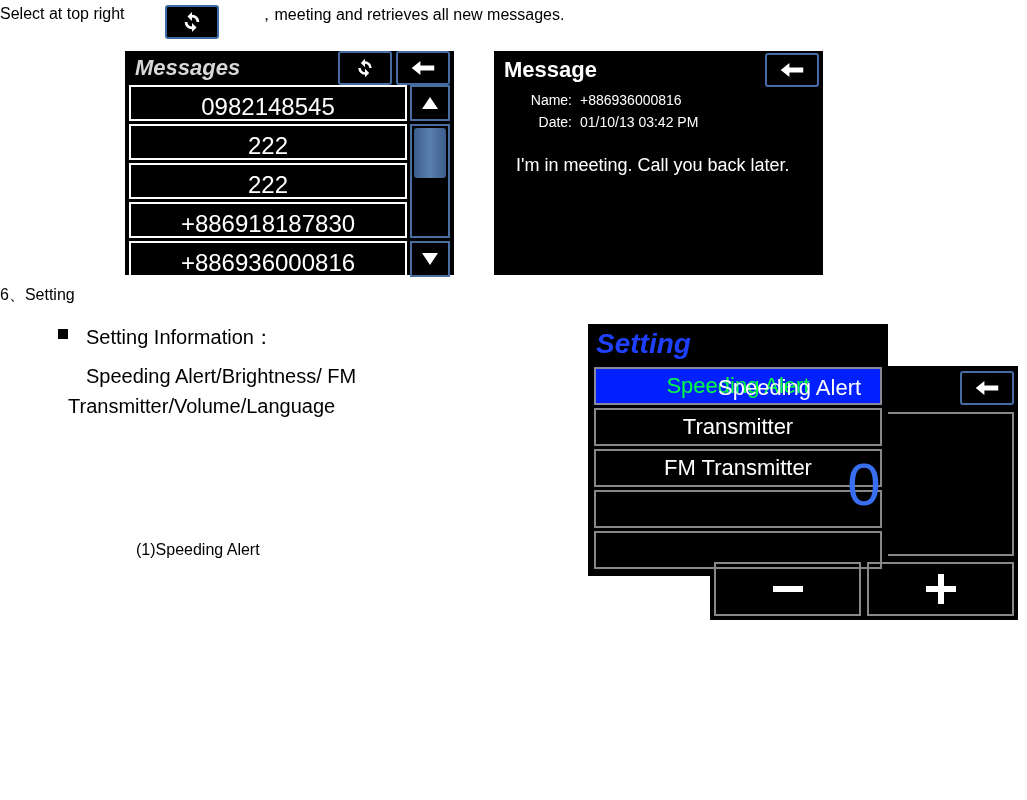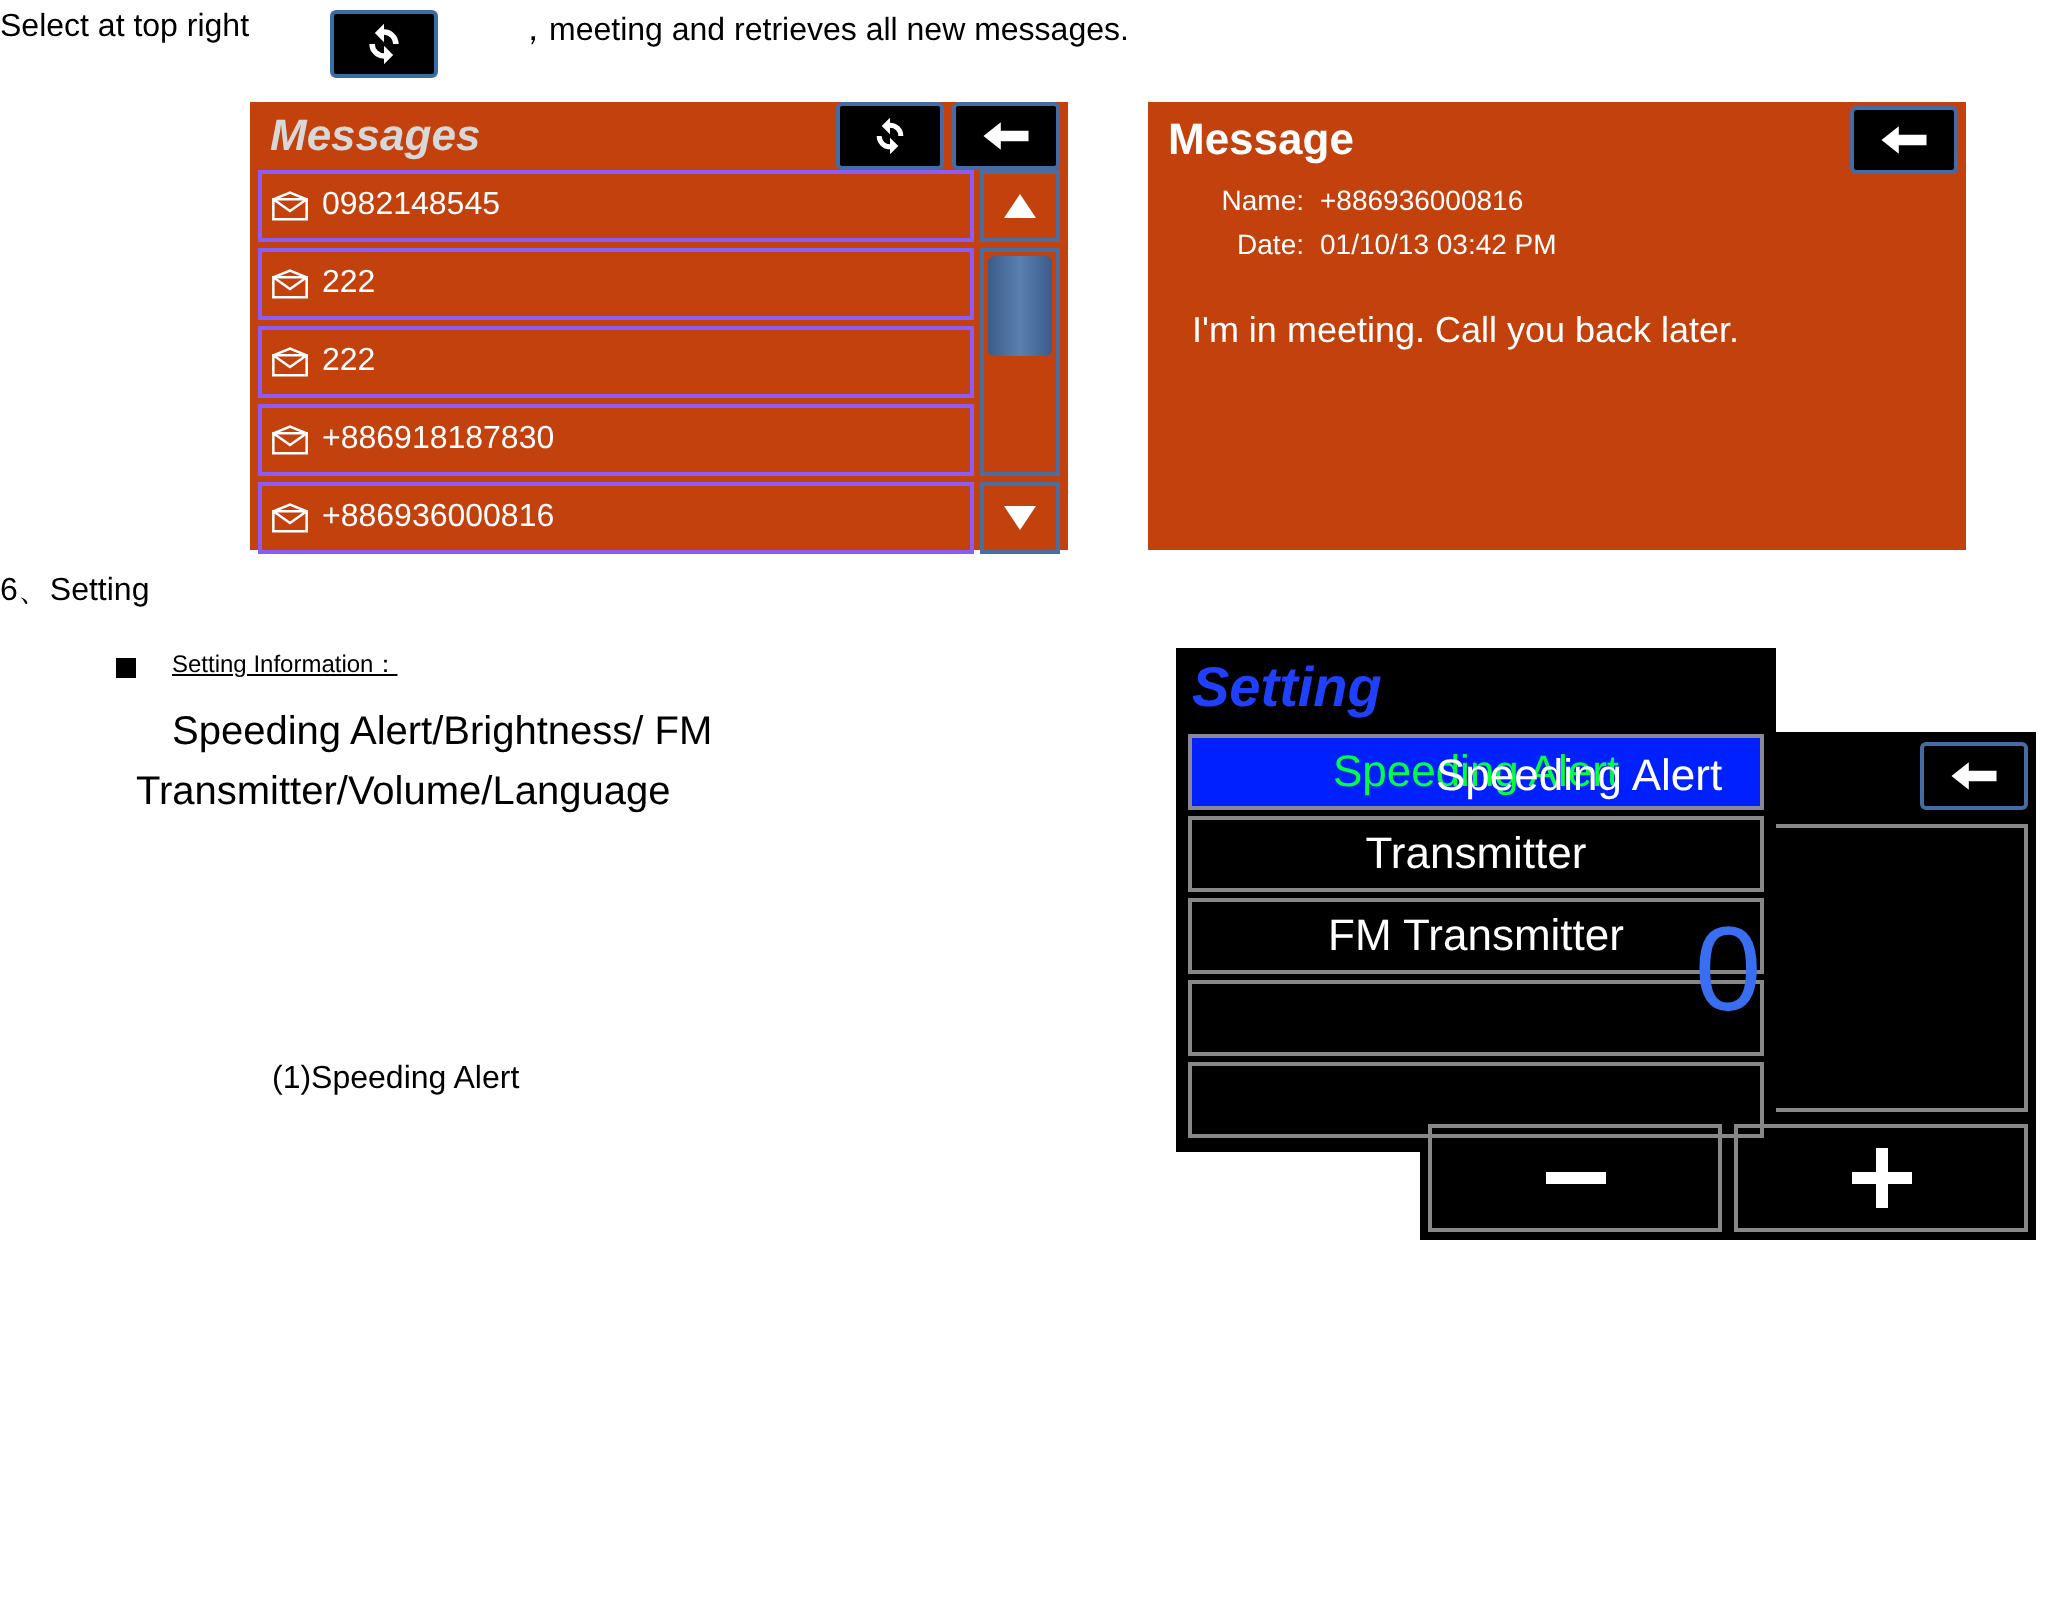--- a/index.html
+++ b/index.html
@@ -27,22 +27,22 @@
     margin: 0 3px;
     border-radius: 3px;
   }
   .screens-row {
     display: flex;
     margin-left: 125px;
     gap: 40px;
     margin-bottom: 10px;
   }
   .device-screen {
-    background: #c2410c;
-    width: 409px;
+    background: #000000;
+    width: 329px;
     height: 224px;
     display: flex;
     flex-direction: column;
     color: #fff;
   }
   .screen-header {
     display: flex;
     align-items: center;
     height: 38px;
     padding: 0 4px;
@@ -79,28 +79,29 @@
     padding: 0 4px 4px 4px;
     gap: 3px;
   }
   .msg-list {
     flex: 1;
     display: flex;
     flex-direction: column;
     gap: 3px;
   }
   .msg-item {
-    border: 2px solid #8b5cf6;
+    border: 2px solid #ffffff;
     height: 32px;
     display: flex;
     align-items: center;
     padding: 0 4px;
     gap: 6px;
-    font-size: 16px;
-    color: #fff;
+    font-size: 24px;
+    color: #fff;
+    flex-direction: column;
   }
   .msg-side {
     width: 40px;
     display: flex;
     flex-direction: column;
     gap: 3px;
   }
   .arrow-btn {
     border: 2px solid #4a6ea0;
     height: 32px;
@@ -133,21 +134,21 @@
   .msg-text {
     padding: 22px 12px 0 22px;
     font-size: 18px;
     color: #fff;
   }
   .section-6 { font-size: 16px; margin-bottom: 18px; }
   .mid-row { display: flex; }
   .setting-text { width: 530px; padding-left: 58px; }
   .bullet-line { display: flex; align-items: flex-start; margin-bottom: 8px; }
   .sq-bullet { width: 10px; height: 10px; background: #000; margin-right: 18px; margin-top: 5px; flex-shrink:0;}
-  .setting-info-label { font-size: 12px; text-decoration: underline; }
+  .setting-info-label { font-size: 20px; }
   .setting-options { font-size: 20px; margin-top: 10px; line-height: 30px; }
   .setting-options-line2 { font-size: 20px; margin-left: -18px; line-height: 30px;}
   .settings-screen {
     background: #000;
     width: 300px;
     color: #fff;
     padding-bottom: 4px;
   }
   .settings-title {
     font-size: 28px;

